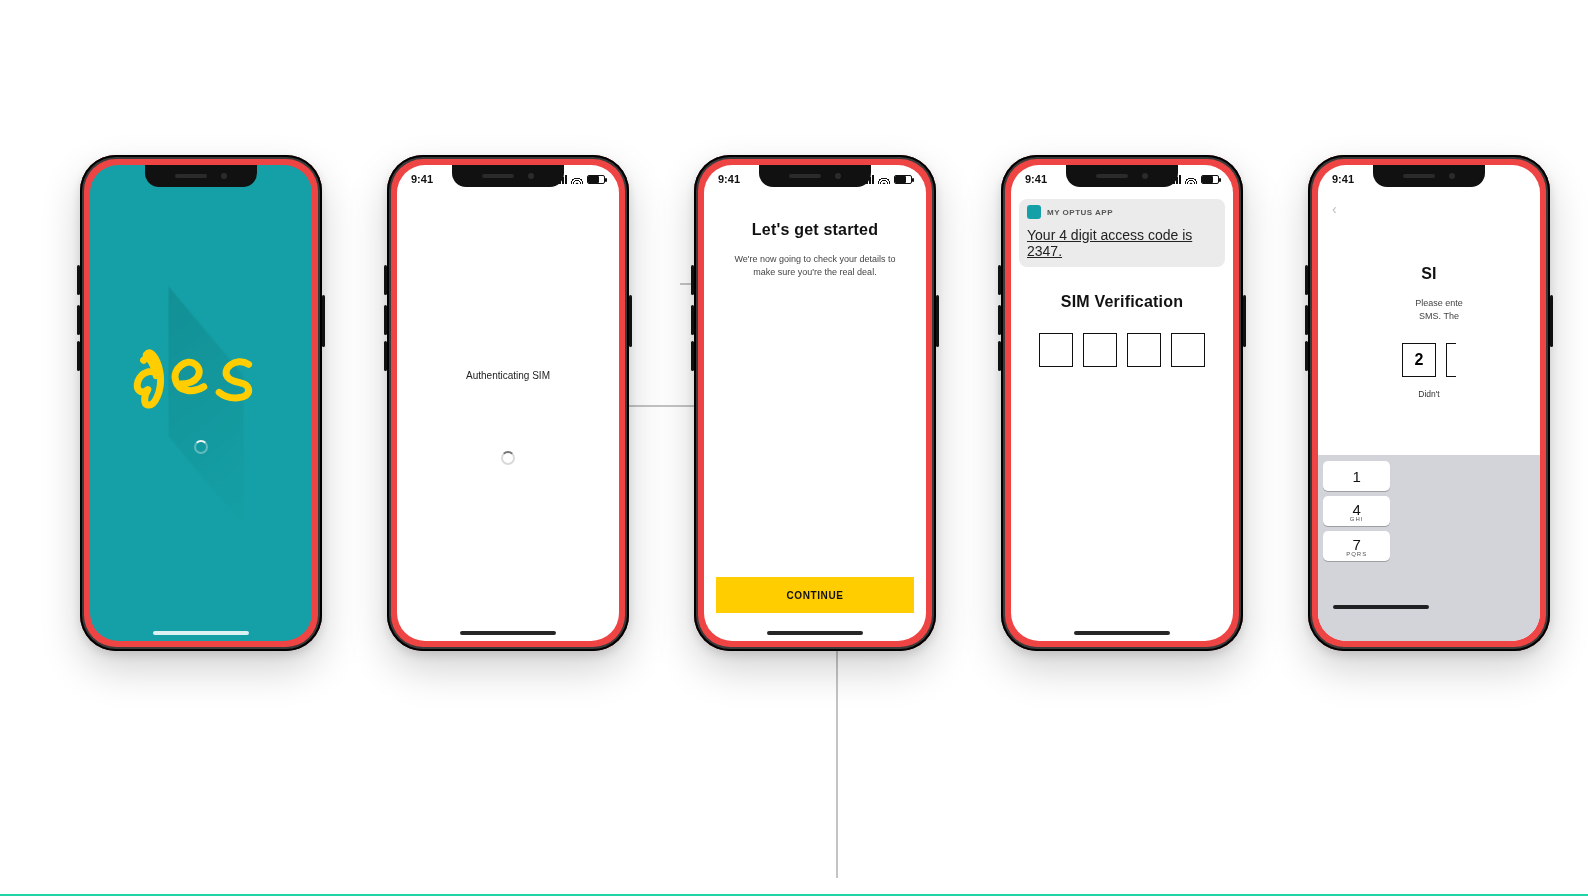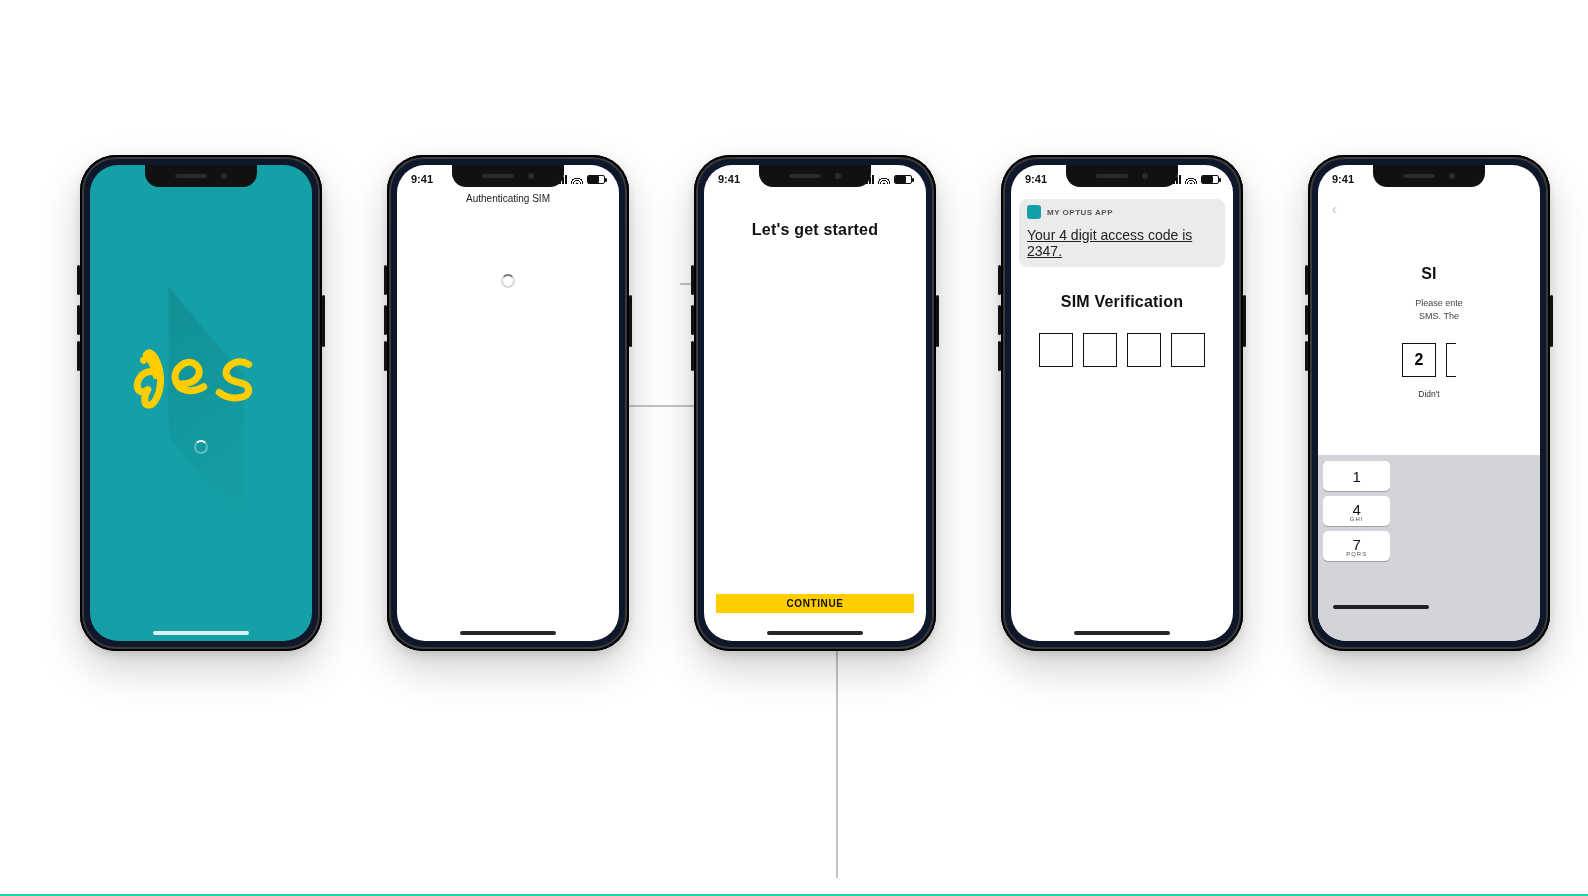--- a/index.html
+++ b/index.html
@@ -26,21 +26,21 @@
     padding: 155px 0 0 80px;
     align-items: flex-start;
   }
 
   
   .phone {
     position: relative;
     width: 242px;
     height: 496px;
     border-radius: 36px;
-    background: #0f172a;
+    background: #ef4444;
     padding: 10px;
     box-shadow:
       inset 0 0 0 2px #000,
       inset 0 0 0 4px #3a3a3a,
       0 18px 40px rgba(0,0,0,.18),
       0 4px 10px rgba(0,0,0,.12);
     flex: 0 0 auto;
   }
   
   .phone::before,
@@ -121,26 +121,26 @@
     border-top-color:#fff; animation:spin 1s linear infinite;
     margin-top:18px;
   }
   .spinner.dark { border:2px solid rgba(0,0,0,0.15); border-top-color:#777; }
   @keyframes spin { to { transform: rotate(360deg);} }
 
   
   .content { position:absolute; inset:0; padding-top:28px; display:flex; flex-direction:column; align-items:center; }
   h2.title { font-size:16px; font-weight:800; color:#111; margin-top:28px; text-align:center; letter-spacing:.2px;}
   p.sub { font-size:9px; line-height:1.45; color:#444; text-align:center; margin-top:14px; padding:0 26px; }
-  .mid { flex:1; display:flex; align-items:center; flex-direction:column;}
+  .mid { flex:1; display:flex; align-items:center; justify-content:center; flex-direction:column;}
   .auth-label { font-size:10px; color:#222; font-weight:500; }
 
   .cta {
     position:absolute; left:12px; right:12px; bottom:28px;
-    height:19px; background:#ffcd00; color:#111;
+    height:36px; background:#ffcd00; color:#111;
     font-size:10px; font-weight:800; letter-spacing:.6px;
     display:flex; align-items:center; justify-content:center;
     border:none; cursor:pointer;
   }
 
   
   .notif {
     margin:6px 8px 0; width:calc(100% - 16px);
     background:#ebebeb; border-radius:8px; padding:6px 8px 8px;
     display:flex; flex-direction:column; gap:8px;
@@ -249,20 +249,21 @@
               <i></i>
             </span>
           <span class="wifi"></span>
           <span class="batt">
               <i></i>
             </span>
         </span>
       </div>
       <div class="content">
         <h2 class="title">Let's get started</h2>
+        <p class="sub">We're now going to check your details to make sure you're the real deal.</p>
       </div>
       <button class="cta">CONTINUE</button>
       <div class="home-ind"></div>
     </div>
   </div>
 
   <div class="phone">
     <div class="screen">
       <div class="notch"></div>
       <div class="status">

